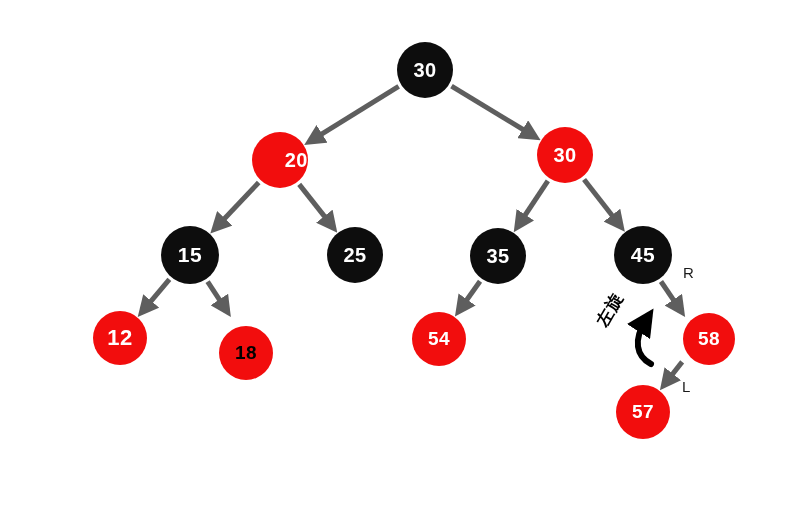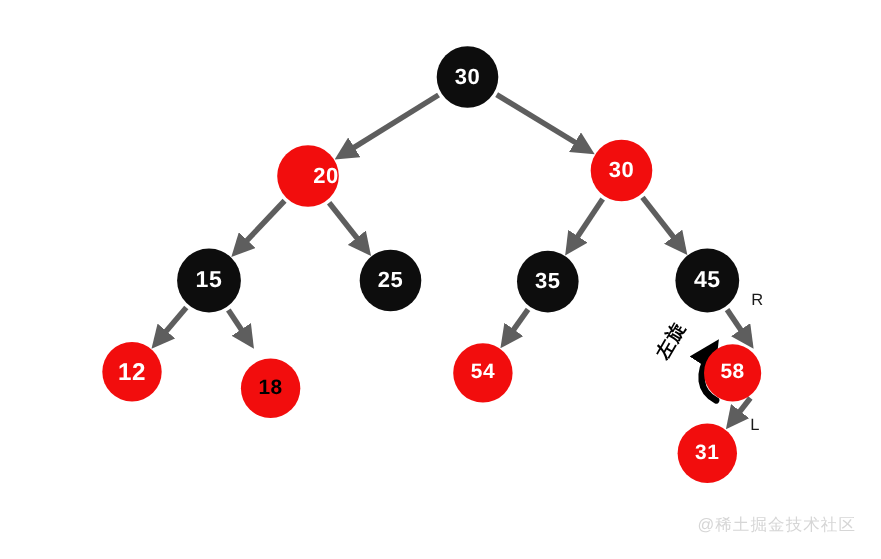--- a/index.html
+++ b/index.html
@@ -118,30 +118,29 @@
       </div>
       <div class="node-circle" style="left: 93px; top: 311px; width: 54px; height: 54px; background: rgb(242, 13, 13); color: rgb(255, 255, 255); font-size: 22px;">
         <span>12</span>
       </div>
       <div class="node-circle" style="left: 219px; top: 326px; width: 54px; height: 54px; background: rgb(242, 13, 13); color: #000000; font-size: 19px;">
         <span>18</span>
       </div>
       <div class="node-circle" style="left: 412px; top: 312px; width: 54px; height: 54px; background: rgb(242, 13, 13); color: rgb(255, 255, 255); font-size: 19px;">
         <span>54</span>
       </div>
-      <div class="node-circle" style="left: 640px; top: 313px; width: 52px; height: 52px; background: rgb(242, 13, 13); color: rgb(255, 255, 255); font-size: 19px;">
+      <div class="node-circle" style="left: 683px; top: 313px; width: 52px; height: 52px; background: rgb(242, 13, 13); color: rgb(255, 255, 255); font-size: 19px;">
         <span>58</span>
       </div>
       <div class="node-circle" style="left: 616px; top: 385px; width: 54px; height: 54px; background: rgb(242, 13, 13); color: rgb(255, 255, 255); font-size: 19px;">
-        <span>31</span>
+        <span>57</span>
       </div>
     </div>
   <div id="labels-layer">
       <div class="edge-label" style="left: 683px; top: 264px; color: rgb(26, 26, 26);">R</div>
       <div class="edge-label" style="left: 682px; top: 378px; color: rgb(26, 26, 26);">L</div>
     </div>
   <div id="annotations-layer">
       <div class="rotate-label" style="left: 592px; top: 298px; color: rgb(0, 0, 0); transform: rotate(-60deg);">左旋</div>
     </div>
 
-  <div class="watermark" style="left: 634px; top: 468px; color: rgb(214, 214, 214);">@稀土掘金技术社区</div>
 
 </div>
 
 </body></html>

